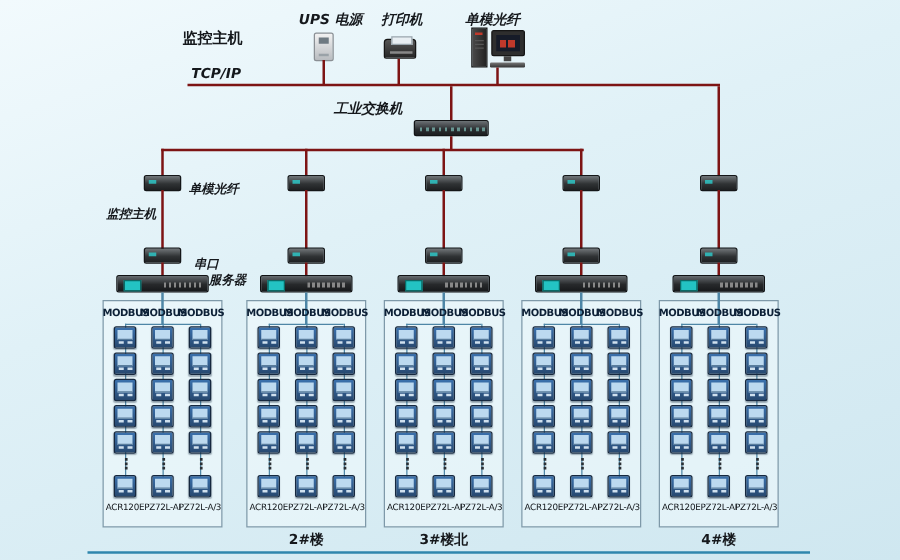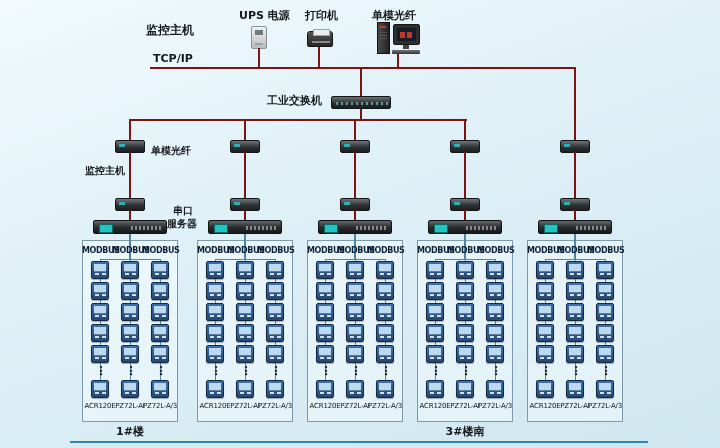--- a/index.html
+++ b/index.html
@@ -4,21 +4,21 @@
 <style>
   * { margin:0; padding:0; box-sizing:border-box; }
   html,body { width:720px; height:448px; }
   #stage {
     position:relative; width:720px; height:448px; overflow:hidden;
     background:linear-gradient(160deg,#f2fafd 0%, #e0f1f7 40%, #cfe7f0 100%);
     font-family:"DejaVu Sans", sans-serif;
   }
   .abs { position:absolute; }
   .lbl { position:absolute; font-size:11px; color:#15181c; white-space:nowrap; }
-  .b   { font-weight:600; }
+  .b   { font-weight:600;font-style:italic; }
   .t12 { font-size:12px; font-weight:700; }
   .s10 { font-size:10px; }
 
   .red   { background:#7d1414; }
   .blue  { background:#4e86a6; }
   .blue2 { background:#2f86ad; }
 
   
   .ups { width:16px; height:23px; background:linear-gradient(180deg,#f2f2f2,#b9bcc0); border:1px solid #8a8f94; border-radius:2px; }
   .ups::before { content:""; position:absolute; left:3px; top:3px; right:3px; height:5px; background:#6f7a82; }
@@ -82,28 +82,28 @@
   <div class="abs kbd" style="left:392px;top:50px"></div>
 
   <div class="abs red" style="left:258px;top:48px;width:2px;height:20px"></div>
   <div class="abs red" style="left:318px;top:47px;width:2px;height:21px"></div>
   <div class="abs red" style="left:397px;top:54px;width:2px;height:14px"></div>
 
   <div class="lbl b" style="left:153px;top:52px">TCP/IP</div>
   <div class="abs red" style="left:150px;top:67px;width:426px;height:2px"></div>
 
   <div class="abs red" style="left:360px;top:69px;width:2px;height:27px"></div>
-  <div class="lbl b" style="left:267px;top:93px">工业交换机</div>
+  <div class="lbl b" style="left:267px;top:79px">工业交换机</div>
   <div class="abs switch" style="left:331px;top:96px"></div>
   <div class="abs red" style="left:360px;top:109px;width:2px;height:11px"></div>
   <div class="abs red" style="left:129px;top:119px;width:338px;height:2px"></div>
 
   <div class="lbl b s10" style="left:151px;top:144px">单模光纤</div>
   <div class="lbl b s10" style="left:85px;top:164px">监控主机</div>
-  <div class="lbl b s10" style="left:173px;top:204px">串口</div>
+  <div class="lbl b s10" style="left:155px;top:204px">串口</div>
   <div class="lbl b s10" style="left:167px;top:217px">服务器</div>
 
   <div class="abs blue2" style="left:70px;top:441px;width:578px;height:2px"></div>
 <div class="abs red" style="left: 129px; top: 119px; width: 2px; height: 22px;"></div>
     <div class="abs transceiver" style="left: 115px; top: 140px;"></div>
     <div class="abs red" style="left: 129px; top: 152px; width: 2px; height: 47px;"></div>
     <div class="abs transceiver" style="left: 115px; top: 198px;"></div>
     <div class="abs red" style="left: 129px; top: 210px; width: 2px; height: 11px;"></div>
     <div class="abs serial" style="left: 93px; top: 220px;"></div>
     <div class="abs gbox" style="left: 82px; top: 240px; width: 96px; height: 182px;"></div>
@@ -132,21 +132,20 @@
     <div class="abs blue" style="left: 160px; top: 259px; width: 1px; height: 134px;"></div>
     <div class="abs buslbl" style="left: 142px; top: 246px; width: 36px;">MODBUS</div>
     <div class="abs meter" style="left: 151px; top: 261px;"></div>
     <div class="abs meter" style="left: 151px; top: 282px;"></div>
     <div class="abs meter" style="left: 151px; top: 303px;"></div>
     <div class="abs meter" style="left: 151px; top: 324px;"></div>
     <div class="abs meter" style="left: 151px; top: 345px;"></div>
     <div class="abs dots" style="left: 155px; top: 364px; width: 10px;">⋮</div>
     <div class="abs meter" style="left: 151px; top: 380px;"></div>
     <div class="abs model" style="left: 134px; top: 402px; width: 52px;">PZ72L-A/3</div>
-    <div class="abs bldg" style="left: 82px; top: 424px; width: 96px;">1#楼</div>
     <div class="abs red" style="left: 244px; top: 119px; width: 2px; height: 22px;"></div>
     <div class="abs transceiver" style="left: 230px; top: 140px;"></div>
     <div class="abs red" style="left: 244px; top: 152px; width: 2px; height: 47px;"></div>
     <div class="abs transceiver" style="left: 230px; top: 198px;"></div>
     <div class="abs red" style="left: 244px; top: 210px; width: 2px; height: 11px;"></div>
     <div class="abs serial" style="left: 208px; top: 220px;"></div>
     <div class="abs gbox" style="left: 197px; top: 240px; width: 96px; height: 182px;"></div>
     <div class="abs blue" style="left: 244px; top: 234px; width: 2px; height: 26px;"></div>
     <div class="abs blue" style="left: 215px; top: 259px; width: 60px; height: 1px;"></div>
     <div class="abs blue" style="left: 215px; top: 259px; width: 1px; height: 134px;"></div>
@@ -172,20 +171,21 @@
     <div class="abs blue" style="left: 275px; top: 259px; width: 1px; height: 134px;"></div>
     <div class="abs buslbl" style="left: 257px; top: 246px; width: 36px;">MODBUS</div>
     <div class="abs meter" style="left: 266px; top: 261px;"></div>
     <div class="abs meter" style="left: 266px; top: 282px;"></div>
     <div class="abs meter" style="left: 266px; top: 303px;"></div>
     <div class="abs meter" style="left: 266px; top: 324px;"></div>
     <div class="abs meter" style="left: 266px; top: 345px;"></div>
     <div class="abs dots" style="left: 270px; top: 364px; width: 10px;">⋮</div>
     <div class="abs meter" style="left: 266px; top: 380px;"></div>
     <div class="abs model" style="left: 249px; top: 402px; width: 52px;">PZ72L-A/3</div>
+    <div class="abs bldg" style="left: 197px; top: 424px; width: 96px;">2#楼</div>
     <div class="abs red" style="left: 354px; top: 119px; width: 2px; height: 22px;"></div>
     <div class="abs transceiver" style="left: 340px; top: 140px;"></div>
     <div class="abs red" style="left: 354px; top: 152px; width: 2px; height: 47px;"></div>
     <div class="abs transceiver" style="left: 340px; top: 198px;"></div>
     <div class="abs red" style="left: 354px; top: 210px; width: 2px; height: 11px;"></div>
     <div class="abs serial" style="left: 318px; top: 220px;"></div>
     <div class="abs gbox" style="left: 307px; top: 240px; width: 96px; height: 182px;"></div>
     <div class="abs blue" style="left: 354px; top: 234px; width: 2px; height: 26px;"></div>
     <div class="abs blue" style="left: 325px; top: 259px; width: 60px; height: 1px;"></div>
     <div class="abs blue" style="left: 325px; top: 259px; width: 1px; height: 134px;"></div>
@@ -211,20 +211,21 @@
     <div class="abs blue" style="left: 385px; top: 259px; width: 1px; height: 134px;"></div>
     <div class="abs buslbl" style="left: 367px; top: 246px; width: 36px;">MODBUS</div>
     <div class="abs meter" style="left: 376px; top: 261px;"></div>
     <div class="abs meter" style="left: 376px; top: 282px;"></div>
     <div class="abs meter" style="left: 376px; top: 303px;"></div>
     <div class="abs meter" style="left: 376px; top: 324px;"></div>
     <div class="abs meter" style="left: 376px; top: 345px;"></div>
     <div class="abs dots" style="left: 380px; top: 364px; width: 10px;">⋮</div>
     <div class="abs meter" style="left: 376px; top: 380px;"></div>
     <div class="abs model" style="left: 359px; top: 402px; width: 52px;">PZ72L-A/3</div>
+    <div class="abs bldg" style="left: 307px; top: 424px; width: 96px;">3#楼北</div>
     <div class="abs red" style="left: 464px; top: 119px; width: 2px; height: 22px;"></div>
     <div class="abs transceiver" style="left: 450px; top: 140px;"></div>
     <div class="abs red" style="left: 464px; top: 152px; width: 2px; height: 47px;"></div>
     <div class="abs transceiver" style="left: 450px; top: 198px;"></div>
     <div class="abs red" style="left: 464px; top: 210px; width: 2px; height: 11px;"></div>
     <div class="abs serial" style="left: 428px; top: 220px;"></div>
     <div class="abs gbox" style="left: 417px; top: 240px; width: 96px; height: 182px;"></div>
     <div class="abs blue" style="left: 464px; top: 234px; width: 2px; height: 26px;"></div>
     <div class="abs blue" style="left: 435px; top: 259px; width: 60px; height: 1px;"></div>
     <div class="abs blue" style="left: 435px; top: 259px; width: 1px; height: 134px;"></div>
@@ -250,21 +251,20 @@
     <div class="abs blue" style="left: 495px; top: 259px; width: 1px; height: 134px;"></div>
     <div class="abs buslbl" style="left: 477px; top: 246px; width: 36px;">MODBUS</div>
     <div class="abs meter" style="left: 486px; top: 261px;"></div>
     <div class="abs meter" style="left: 486px; top: 282px;"></div>
     <div class="abs meter" style="left: 486px; top: 303px;"></div>
     <div class="abs meter" style="left: 486px; top: 324px;"></div>
     <div class="abs meter" style="left: 486px; top: 345px;"></div>
     <div class="abs dots" style="left: 490px; top: 364px; width: 10px;">⋮</div>
     <div class="abs meter" style="left: 486px; top: 380px;"></div>
     <div class="abs model" style="left: 469px; top: 402px; width: 52px;">PZ72L-A/3</div>
-    <div class="abs bldg" style="left: 417px; top: 424px; width: 96px;">3#楼南</div>
     <div class="abs red" style="left: 574px; top: 69px; width: 2px; height: 72px;"></div>
     <div class="abs transceiver" style="left: 560px; top: 140px;"></div>
     <div class="abs red" style="left: 574px; top: 152px; width: 2px; height: 47px;"></div>
     <div class="abs transceiver" style="left: 560px; top: 198px;"></div>
     <div class="abs red" style="left: 574px; top: 210px; width: 2px; height: 11px;"></div>
     <div class="abs serial" style="left: 538px; top: 220px;"></div>
     <div class="abs gbox" style="left: 527px; top: 240px; width: 96px; height: 182px;"></div>
     <div class="abs blue" style="left: 574px; top: 234px; width: 2px; height: 26px;"></div>
     <div class="abs blue" style="left: 545px; top: 259px; width: 60px; height: 1px;"></div>
     <div class="abs blue" style="left: 545px; top: 259px; width: 1px; height: 134px;"></div>
@@ -290,13 +290,14 @@
     <div class="abs blue" style="left: 605px; top: 259px; width: 1px; height: 134px;"></div>
     <div class="abs buslbl" style="left: 587px; top: 246px; width: 36px;">MODBUS</div>
     <div class="abs meter" style="left: 596px; top: 261px;"></div>
     <div class="abs meter" style="left: 596px; top: 282px;"></div>
     <div class="abs meter" style="left: 596px; top: 303px;"></div>
     <div class="abs meter" style="left: 596px; top: 324px;"></div>
     <div class="abs meter" style="left: 596px; top: 345px;"></div>
     <div class="abs dots" style="left: 600px; top: 364px; width: 10px;">⋮</div>
     <div class="abs meter" style="left: 596px; top: 380px;"></div>
     <div class="abs model" style="left: 579px; top: 402px; width: 52px;">PZ72L-A/3</div>
+    <div class="abs bldg" style="left: 527px; top: 424px; width: 96px;">4#楼</div>
   </div>
 
 </body></html>

